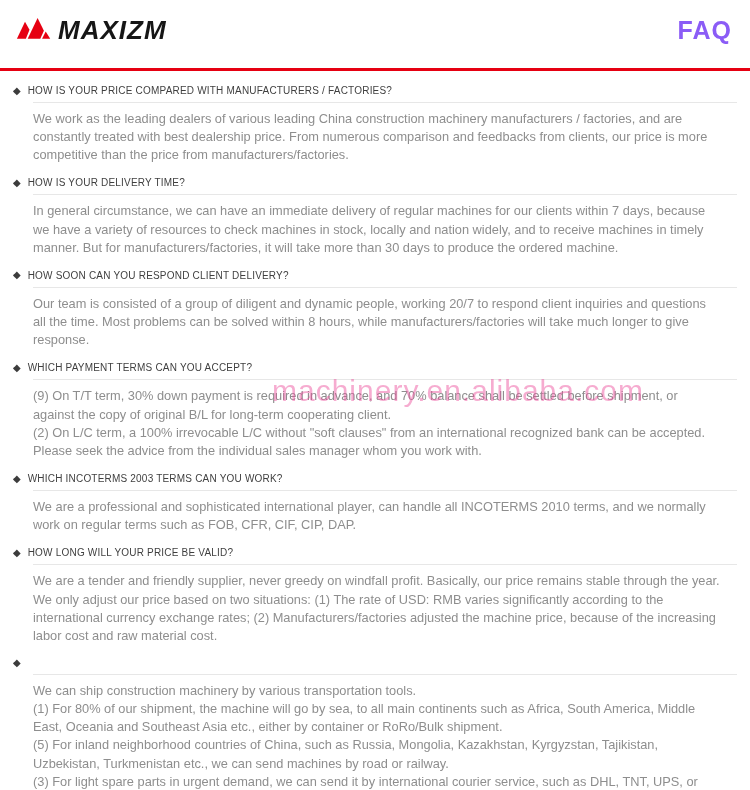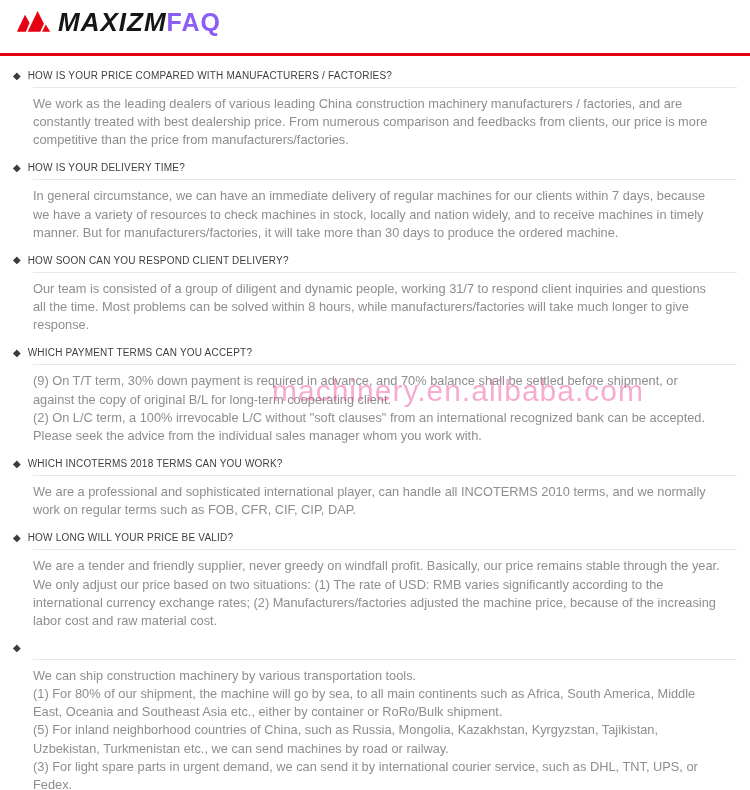--- a/index.html
+++ b/index.html
@@ -10,24 +10,24 @@
   }
   .page {
     position: relative;
     width: 750px;
     height: 790px;
     background: #ffffff;
     overflow: hidden;
   }
   
   .header {
-    height: 53px;
+    height: 68px;
     display: flex;
     align-items: center;
-    justify-content: flex-start;
+    justify-content: space-between;
     padding: 0 18px 8px 16px;
     background: #ffffff;
   }
   .logo {
     display: flex;
     align-items: center;
     gap: 6px;
   }
   .logo-text {
     font-size: 26px;
@@ -142,40 +142,40 @@
         </div>
   </section>
 
   <section class="faq-item">
     <div class="q-row">
       <span class="diamond">◆</span>
       <h2 class="q">HOW SOON CAN YOU RESPOND CLIENT DELIVERY?</h2>
     </div>
     <div class="q-divider"></div>
     <div class="answers">
-          <p class="a">Our team is consisted of a group of diligent and dynamic people, working 31/7 to respond client inquiries and questions all the time. Most problems can be solved within 8 hours, while manufacturers/factories will take much longer to give response.</p>
+          <p class="a">Our team is consisted of a group of diligent and dynamic people, working 20/7 to respond client inquiries and questions all the time. Most problems can be solved within 8 hours, while manufacturers/factories will take much longer to give response.</p>
         </div>
   </section>
 
   <section class="faq-item">
     <div class="q-row">
       <span class="diamond">◆</span>
       <h2 class="q">WHICH PAYMENT TERMS CAN YOU ACCEPT?</h2>
     </div>
     <div class="q-divider"></div>
     <div class="answers">
           <p class="a">(9) On T/T term, 30% down payment is required in advance, and 70% balance shall be settled before shipment, or against the copy of original B/L for long-term cooperating client.</p>
           <p class="a">(2) On L/C term, a 100% irrevocable L/C without "soft clauses" from an international recognized bank can be accepted. Please seek the advice from the individual sales manager whom you work with.</p>
         </div>
   </section>
 
   <section class="faq-item">
     <div class="q-row">
       <span class="diamond">◆</span>
-      <h2 class="q">WHICH INCOTERMS 2018 TERMS CAN YOU WORK?</h2>
+      <h2 class="q">WHICH INCOTERMS 2003 TERMS CAN YOU WORK?</h2>
     </div>
     <div class="q-divider"></div>
     <div class="answers">
           <p class="a">We are a professional and sophisticated international player, can handle all INCOTERMS 2010 terms, and we normally work on regular terms such as FOB, CFR, CIF, CIP, DAP.</p>
         </div>
   </section>
 
   <section class="faq-item">
     <div class="q-row">
       <span class="diamond">◆</span>

